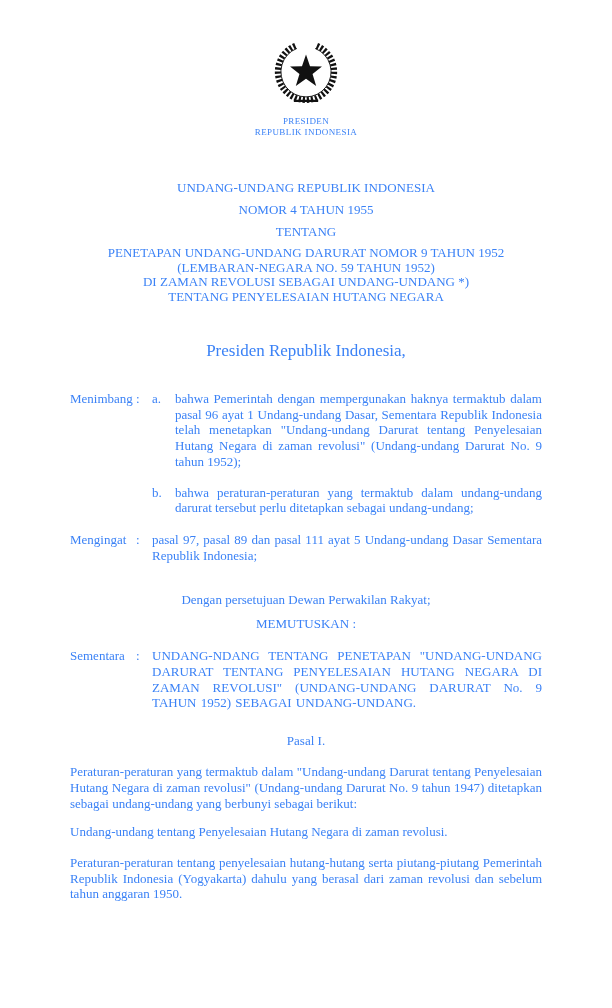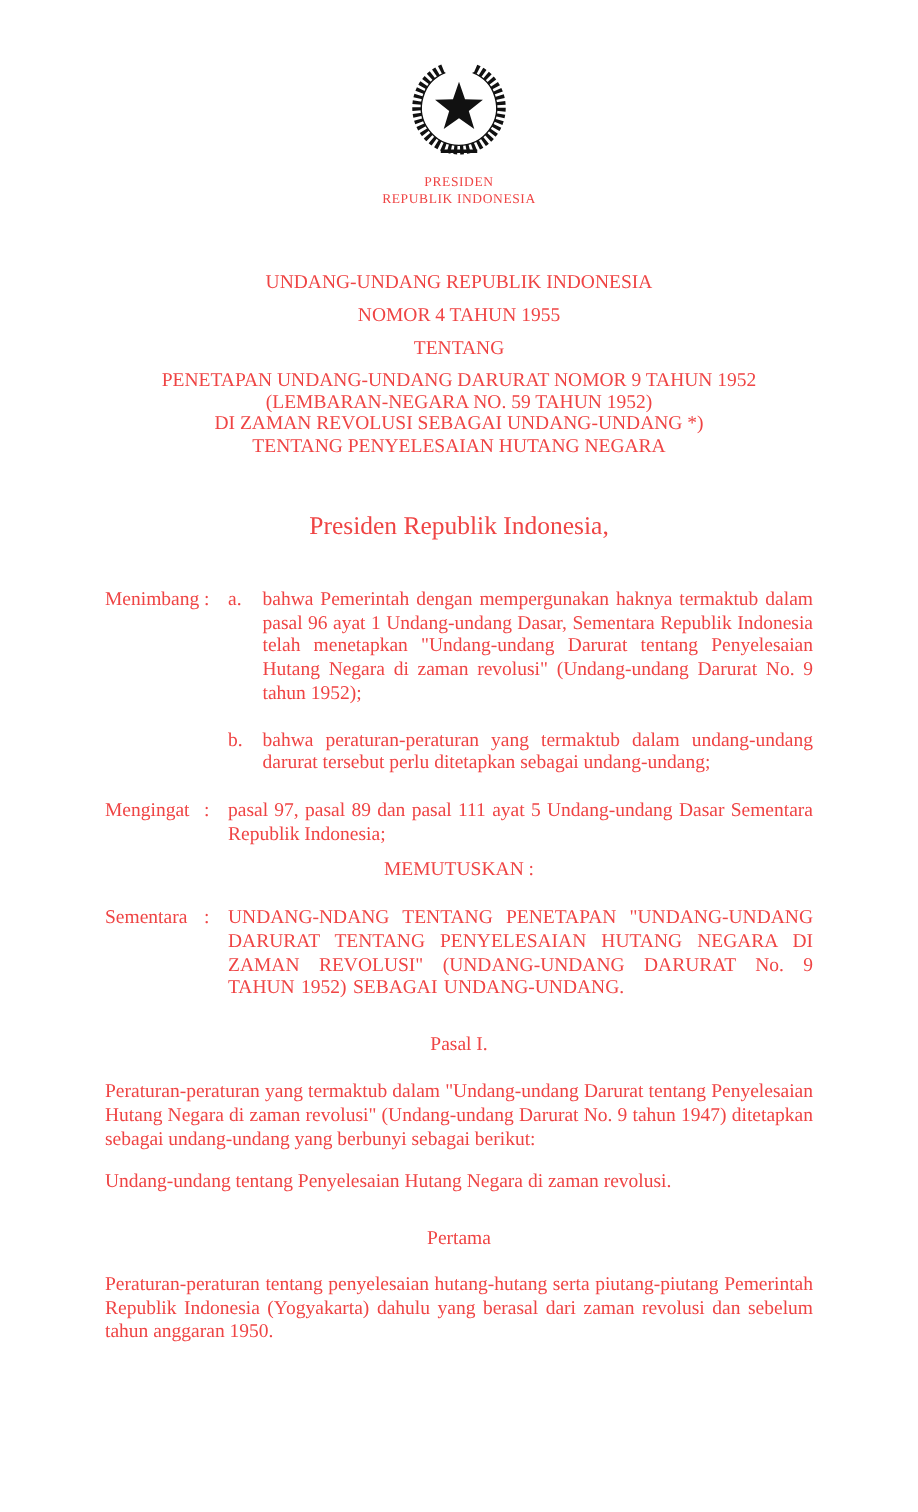--- a/index.html
+++ b/index.html
@@ -1,19 +1,19 @@
 <!DOCTYPE html>
 <html><head>
 <meta charset="utf-8">
 <style>
   html,body{margin:0;padding:0;background:#e8e8e8;}
   .page{
     width:612px;height:1008px;margin:0 auto;background:#ffffff;
     font-family:"Liberation Serif","DejaVu Serif",serif;
-    color:#ef4444;box-sizing:border-box;padding:34px 70px 40px 70px;
+    color:#3b82f6;box-sizing:border-box;padding:34px 70px 40px 70px;
     position:relative;overflow:hidden;
   }
   
   .masthead{text-align:center;}
   .seal{display:block;margin:0 auto 6px auto;}
   .mast-line{font-size:9px;letter-spacing:0.4px;line-height:11px;}
   
   .title-block{text-align:center;margin-top:42px;}
   .t-line{font-size:13px;line-height:15px;}
   .t-gap{margin-bottom:7px;}
@@ -81,34 +81,34 @@
       </div>
     </div>
   </div>
 
   <div class="clause mt16">
     <div class="clause-label">Mengingat</div>
     <div class="clause-colon">:</div>
     <div class="clause-body just">pasal 97, pasal 89 dan pasal 111 ayat 5 Undang-undang Dasar Sementara Republik Indonesia;</div>
   </div>
 
+  <div class="approval">Dengan persetujuan Dewan Perwakilan Rakyat;</div>
 
   <div class="decides">MEMUTUSKAN :</div>
 
   <div class="clause mt16">
     <div class="clause-label">Sementara</div>
     <div class="clause-colon">:</div>
     <div class="clause-body just menetapkan-text">UNDANG-NDANG TENTANG PENETAPAN "UNDANG-UNDANG DARURAT TENTANG PENYELESAIAN HUTANG NEGARA DI ZAMAN REVOLUSI" (UNDANG-UNDANG DARURAT No. 9 TAHUN 1952) SEBAGAI UNDANG-UNDANG.</div>
   </div>
 
   <div class="heading-center">Pasal I.</div>
 
   <p class="para just">Peraturan-peraturan yang termaktub dalam "Undang-undang Darurat tentang Penyelesaian Hutang Negara di zaman revolusi" (Undang-undang Darurat No. 9 tahun 1947) ditetapkan sebagai undang-undang yang berbunyi sebagai berikut:</p>
 
   <p class="para" style="margin-top:6px;">Undang-undang tentang Penyelesaian Hutang Negara di zaman revolusi.</p>
 
-  <div class="heading-center">Pertama</div>
 
   <p class="para just">Peraturan-peraturan tentang penyelesaian hutang-hutang serta piutang-piutang Pemerintah Republik Indonesia (Yogyakarta) dahulu yang berasal dari zaman revolusi dan sebelum tahun anggaran 1950.</p>
 
   <div class="footer-space"></div>
 
 </div>
 
 </body></html>

